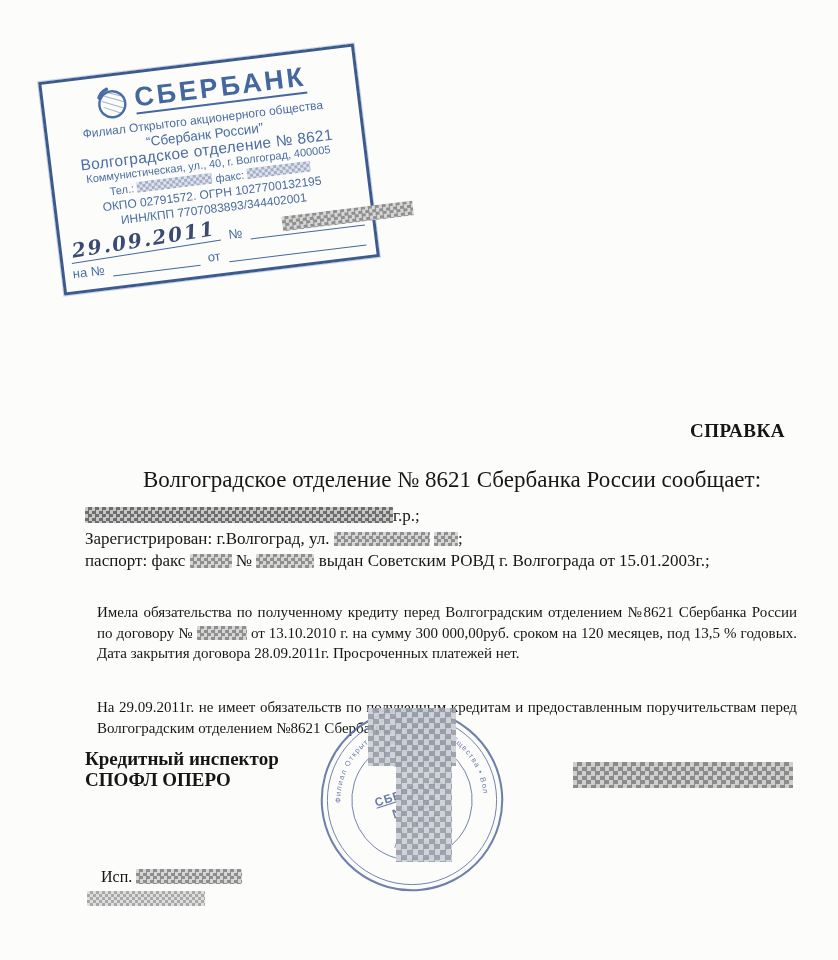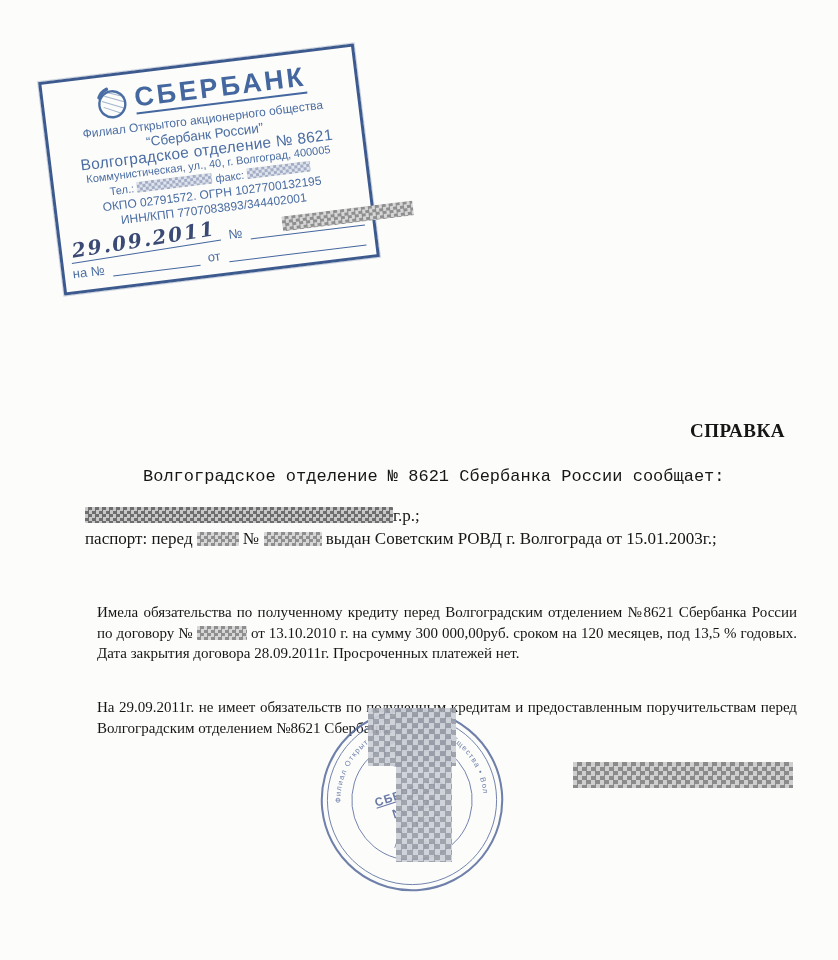--- a/index.html
+++ b/index.html
@@ -49,21 +49,21 @@
   }
   .cs-lbl{line-height:14px;}
   .cs-ul{position:relative; display:inline-block; height:13px; border-bottom:1.4px solid #44679f;}
   .numblur{position:absolute; right:-50px; bottom:3px; width:132px; height:15px;}
 
   
   .addressee{position:absolute; left:85px; top:366px; width:702px; text-align:right;
     font-weight:bold; font-style:italic; font-size:18.5px;}
   .title{position:absolute; left:85px; top:420px; width:700px; text-align:right;
     font-weight:bold; font-size:19px; letter-spacing:.5px;}
-  .intro{position:absolute; left:85px; top:467px; width:700px; font-size:17px; text-indent:58px;font-family:Liberation Mono, monospace;}
+  .intro{position:absolute; left:85px; top:467px; width:700px; font-size:23px; text-indent:58px;}
   .person{position:absolute; left:85px; top:505px; width:700px; font-size:17px; line-height:22.5px;}
   .pline{white-space:nowrap;}
   .para{position:absolute; left:85px; width:700px; margin:12px; font-size:15px;
     line-height:20.5px; text-align:justify;}
   .para1{top:590px;}
   .para2{top:685px;}
   .sig{position:absolute; left:85px; top:748px; font-weight:bold; font-size:19px; line-height:21px;}
   .executor{position:absolute; left:101px; top:868px; font-size:16px;}
   .eline .red{height:15px;}
   .e2{margin:4px 0 0 -14px;}
@@ -124,36 +124,45 @@
   </div>
 
   <div class="title">СПРАВКА</div>
   <div class="intro">Волгоградское  отделение № 8621 Сбербанка России сообщает:</div>
 
   <div class="person">
     <div class="pline">
       <span class="red rd-dark" style="width:308px;height:16px"></span><span>г.р.;</span>
     </div>
     <div class="pline">
-      <span>паспорт: перед</span>
+      <span>Зарегистрирован:  г.Волгоград, ул.</span>
+      <span class="red rd-mid" style="width:96px"></span>
+      <span class="red rd-mid" style="width:24px"></span><span>;</span>
+    </div>
+    <div class="pline">
+      <span>паспорт: факс</span>
       <span class="red rd-mid" style="width:42px"></span>
       <span>№</span>
       <span class="red rd-mid" style="width:58px"></span>
       <span>выдан Советским РОВД г. Волгограда от 15.01.2003г.;</span>
     </div>
   </div>
 
   <p class="para para1">
     <span>Имела обязательства по полученному кредиту перед Волгоградским отделением №8621 Сбербанка России по договору №</span>
     <span class="red rd-mid" style="width:50px"></span>
     <span>от 13.10.2010 г. на сумму  300 000,00руб. сроком на 120 месяцев, под 13,5 % годовых. Дата закрытия договора 28.09.2011г. Просроченных платежей нет.</span>
   </p>
 
   <p class="para para2">На 29.09.2011г. не имеет обязательств по полученным кредитам  и предоставленным поручительствам  перед Волгоградским отделением №8621 Сбербанка России.</p>
 
+  <div class="sig">
+    <div>Кредитный инспектор</div>
+    <div>СПОФЛ ОПЕРО</div>
+  </div>
 
   <svg class="round-stamp" viewBox="0 0 200 200" aria-hidden="true">
     <g fill="none" stroke="#5c6fa0">
       <circle cx="100" cy="100" r="96" stroke-width="2.2"></circle>
       <circle cx="100" cy="100" r="90" stroke-width="1"></circle>
       <circle cx="100" cy="100" r="64" stroke-width="1"></circle>
     </g>
     <defs>
       <path id="rs-top" d="M 24,100 A 76,76 0 1 1 176,100"></path>
       <path id="rs-bottom" d="M 46,100 A 54,54 0 0 0 154,100"></path>
@@ -175,14 +184,23 @@
       <text x="100" y="130" class="rs-c" font-size="11" letter-spacing="2">ОПЕРО</text>
       <text x="100" y="150" class="rs-c" font-size="8">•</text>
     </g>
   </svg>
 
   <div class="blob blob1"></div>
   <div class="blob blob2"></div>
 
   <div class="nameblur"></div>
 
+  <div class="executor">
+    <div class="eline">
+      <span>Исп.</span>
+      <span class="red rd-mid" style="width:106px"></span>
+    </div>
+    <div class="eline e2">
+      <span class="red rd-light" style="width:118px"></span>
+    </div>
+  </div>
 
 </div>
 
 </body></html>

